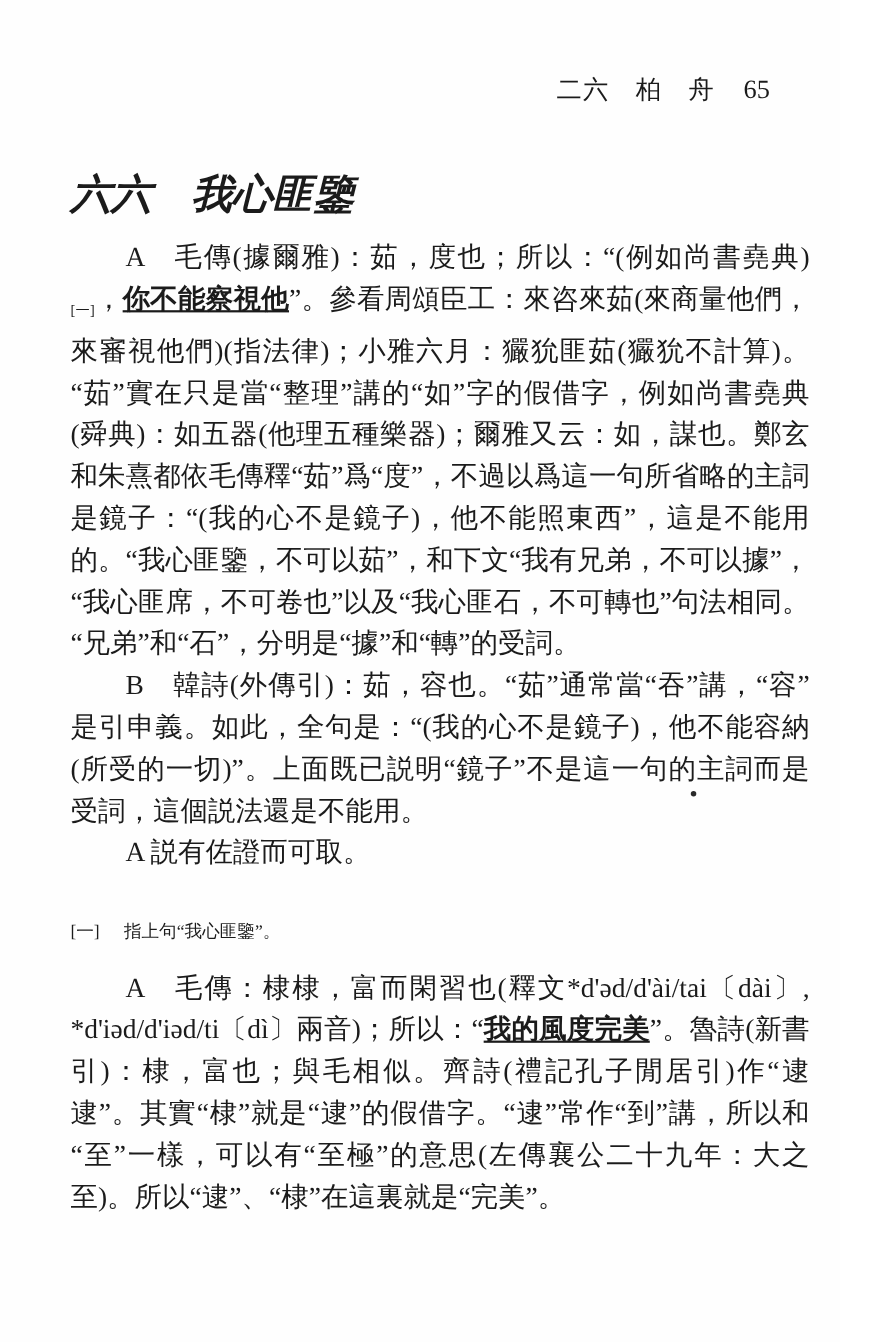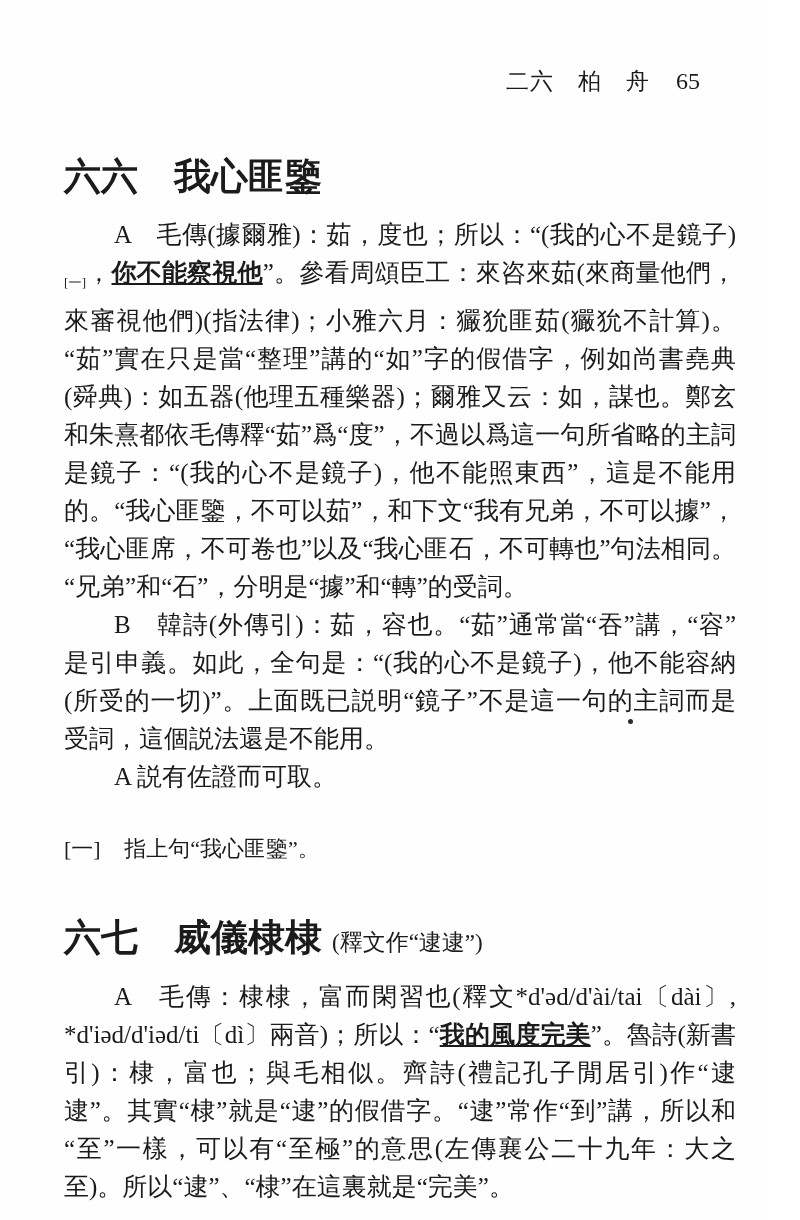--- a/index.html
+++ b/index.html
@@ -16,37 +16,37 @@
   .running-header {
     display:flex; justify-content:flex-end; align-items:baseline;
     font-size:23px; letter-spacing:1px;
     margin-right:36px;
   }
   .rh-page { margin-left:26px; font-size:24px; letter-spacing:0; }
   .heading {
     margin-top:58px;
     font-family:"Liberation Sans","DejaVu Sans",sans-serif;
     font-weight:700; font-size:37px; line-height:1.2;
-    display:flex; align-items:baseline;
+    display:flex; align-items:baseline;font-style:italic;
   }
   .h-num { margin-right:36px; }
   .h-annot {
     font-family:"Liberation Serif","DejaVu Serif",serif;
     font-weight:400; font-size:23px; margin-left:10px;
   }
   .body {
     margin-top:17px;
     font-size:25px; line-height:38px;
     text-align:justify;
     font-feature-settings:"halt" 1;
   }
   .para { text-indent:2em; }
   .b { font-weight:700;text-decoration:underline; }
   .sub { font-size:13px; vertical-align:-6px; }
-  .footnote { margin-top:38px; font-size:22px; line-height:30px; }
+  .footnote { margin-top:38px; font-size:16px; line-height:30px; }
   .fn-marker { margin-right:18px; }
   .section-2 .heading { margin-top:52px; }
   .ink-dot {
     position:absolute; left:628px; top:719px;
     width:5px; height:5px; background:#2a2a2a; border-radius:50%;
   }
 </style>
 </head>
 <body>
 
@@ -56,37 +56,32 @@
     <span class="rh-label">二六　柏　舟</span>
     <span class="rh-page">65</span>
   </div>
 
   <section class="section">
     <h1 class="heading">
       <span class="h-num">六六</span>
       <span class="h-title">我心匪鑒</span>
     </h1>
     <div class="body">
-        <p class="para"><span>A　毛傳(據爾雅)：茹，度也；所以：“(我的心不是鏡子)</span><span class="sub">[一]</span><span>，</span><span class="b">你不能察視他</span><span>”。參看周頌臣工：來咨來茹(來商量他們，來審視他們)(指法律)；小雅六月：玁狁匪茹(玁狁不計算)。“茹”實在只是當“整理”講的“如”字的假借字，例如尚書堯典(舜典)：如五器(他理五種樂器)；爾雅又云：如，謀也。鄭玄和朱熹都依毛傳釋“茹”爲“度”，不過以爲這一句所省略的主詞是鏡子：“(我的心不是鏡子)，他不能照東西”，這是不能用的。“我心匪鑒，不可以茹”，和下文“我有兄弟，不可以據”，“我心匪席，不可卷也”以及“我心匪石，不可轉也”句法相同。“兄弟”和“石”，分明是“據”和“轉”的受詞。</span></p>
+        <p class="para"><span>A　毛傳(據爾雅)：茹，度也；所以：“(例如尚書堯典)</span><span class="sub">[一]</span><span>，</span><span class="b">你不能察視他</span><span>”。參看周頌臣工：來咨來茹(來商量他們，來審視他們)(指法律)；小雅六月：玁狁匪茹(玁狁不計算)。“茹”實在只是當“整理”講的“如”字的假借字，例如尚書堯典(舜典)：如五器(他理五種樂器)；爾雅又云：如，謀也。鄭玄和朱熹都依毛傳釋“茹”爲“度”，不過以爲這一句所省略的主詞是鏡子：“(我的心不是鏡子)，他不能照東西”，這是不能用的。“我心匪鑒，不可以茹”，和下文“我有兄弟，不可以據”，“我心匪席，不可卷也”以及“我心匪石，不可轉也”句法相同。“兄弟”和“石”，分明是“據”和“轉”的受詞。</span></p>
         <p class="para"><span>B　韓詩(外傳引)：茹，容也。“茹”通常當“吞”講，“容”是引申義。如此，全句是：“(我的心不是鏡子)，他不能容納(所受的一切)”。上面既已説明“鏡子”不是這一句的主詞而是受詞，這個説法還是不能用。</span></p>
         <p class="para"><span>A 説有佐證而可取。</span></p>
       </div>
   </section>
 
   <div class="footnote">
     <span class="fn-marker">[一]</span>
     <span class="fn-text">指上句“我心匪鑒”。</span>
   </div>
 
   <section class="section section-2">
-    <h1 class="heading">
-      <span class="h-num">六七</span>
-      <span class="h-title">威儀棣棣</span>
-      <span class="h-annot">(釋文作“逮逮”)</span>
-    </h1>
     <div class="body">
         <p class="para"><span>A　毛傳：棣棣，富而閑習也(釋文*d'əd/d'ài/tai〔dài〕, *d'iəd/d'iəd/ti〔dì〕兩音)；所以：“</span><span class="b">我的風度完美</span><span>”。魯詩(新書引)：棣，富也；與毛相似。齊詩(禮記孔子閒居引)作“逮逮”。其實“棣”就是“逮”的假借字。“逮”常作“到”講，所以和“至”一樣，可以有“至極”的意思(左傳襄公二十九年：大之至)。所以“逮”、“棣”在這裏就是“完美”。</span></p>
       </div>
   </section>
 
   <span class="ink-dot"></span>
 
 </div>
 
 </body></html>

